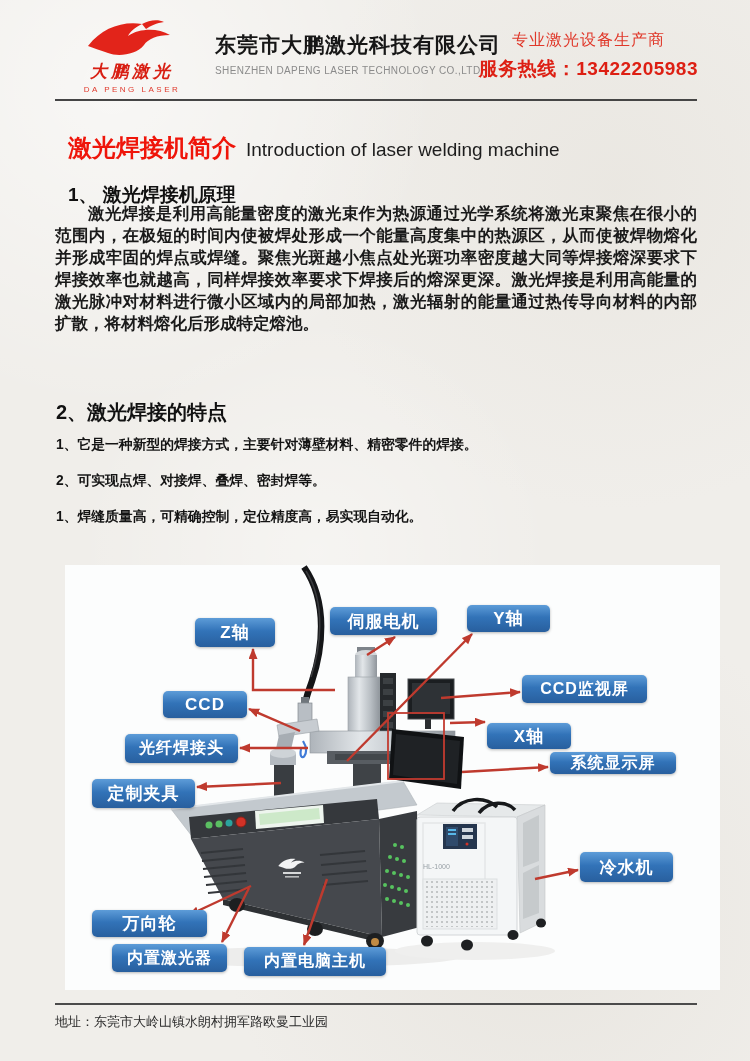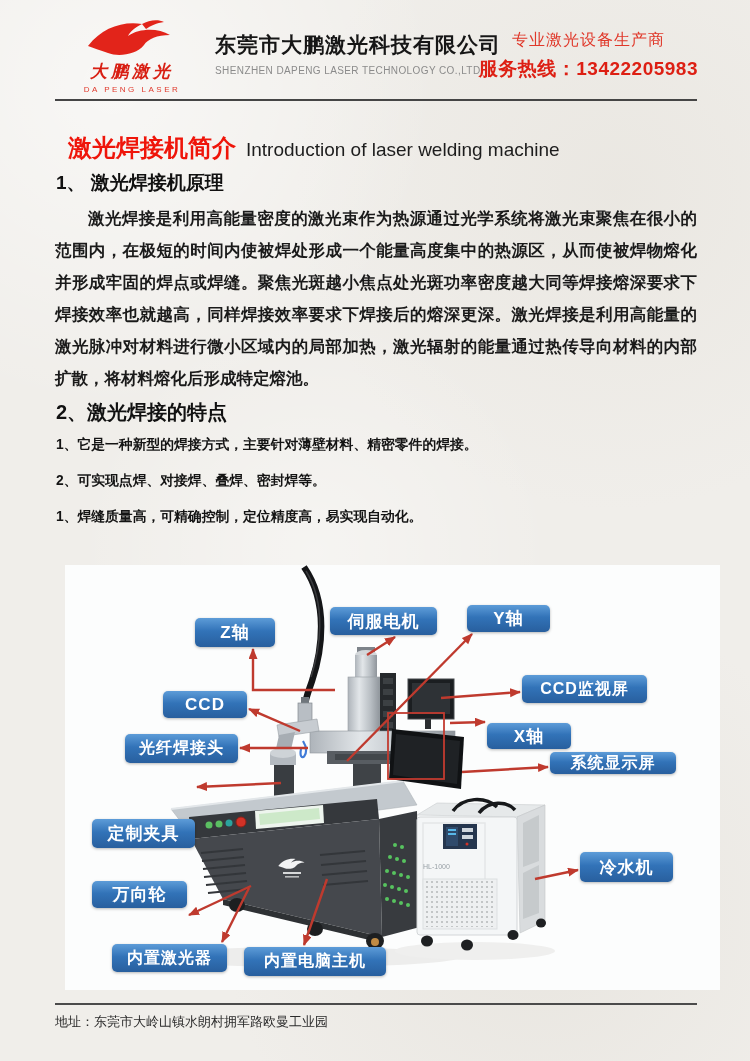--- a/index.html
+++ b/index.html
@@ -25,46 +25,46 @@
   .company-en{font-size:10px;color:#8b8b8b;letter-spacing:.4px;margin-top:6px;}
   .contact{position:absolute;right:52px;top:30px;text-align:center;}
   .tagline{font-size:16px;color:#e0382a;letter-spacing:1px;}
   .hotline{font-size:19px;font-weight:bold;color:#dd1f13;margin-top:5px;letter-spacing:.5px;}
   .hr1{position:absolute;left:55px;right:53px;top:99px;height:2px;background:#454545;}
 
   
   .title-row{position:absolute;left:68px;top:132px;display:flex;align-items:baseline;gap:10px;}
   .t-cn{font-size:24px;font-weight:bold;color:#ef150a;}
   .t-en{font-size:19px;color:#1d1d1d;}
-  .h-sec1{position:absolute;left:56px;top:170px;margin:0;font-size:19px;font-weight:bold;color:#111;}
+  .h-sec1{position:absolute;left:56px;top:170px;margin:12px;font-size:19px;font-weight:bold;color:#111;}
   .para{position:absolute;left:55px;top:202px;width:642px;margin:0;
-        font-size:16.5px;font-weight:bold;color:#1a1a1a;line-height:32px;
+        font-size:16.5px;font-weight:bold;color:#1a1a1a;line-height:22px;
         text-align:justify;text-indent:2em;}
   .h-sec2{position:absolute;left:56px;top:399px;margin:0;font-size:20px;font-weight:bold;color:#111;}
   .features{position:absolute;left:56px;top:436px;width:660px;}
   .features p{margin:0 0 18px 0;font-size:13.8px;font-weight:bold;color:#141414;white-space:nowrap;}
 
   
   .figure{position:absolute;left:65px;top:565px;width:635px;height:425px;background:#fcfdfd;padding-left:20px;}
   .figure svg{position:absolute;left:0;top:0;}
   .lbl{position:absolute;display:flex;align-items:center;justify-content:center;
        color:#fff;font-weight:bold;font-size:17px;border-radius:5px;
        background:linear-gradient(180deg,#5d9cd8 0%,#3273b8 45%,#285f9e 100%);
        box-shadow:0 1px 3px rgba(0,0,0,.28);letter-spacing:1px;}
   .lb0{left:130px;top:53px;width:80px;height:29px;}
   .lb1{left:265px;top:42px;width:107px;height:28px;}
   .lb2{left:402px;top:40px;width:83px;height:27px;}
   .lb3{left:457px;top:110px;width:125px;height:28px;font-size:16px;}
   .lb4{left:98px;top:126px;width:84px;height:27px;}
   .lb5{left:422px;top:158px;width:84px;height:26px;}
   .lb6{left:60px;top:169px;width:113px;height:29px;font-size:16px;}
   .lb7{left:485px;top:187px;width:126px;height:22px;font-size:16px;}
-  .lb8{left:27px;top:214px;width:103px;height:29px;margin-top:40px;}
+  .lb8{left:27px;top:214px;width:103px;height:29px;}
   .lb9{left:515px;top:287px;width:93px;height:30px;}
-  .lb10{left:27px;top:316px;width:95px;height:27px;}
+  .lb10{left:27px;top:345px;width:115px;height:27px;}
   .lb11{left:47px;top:379px;width:115px;height:28px;font-size:16px;}
   .lb12{left:179px;top:382px;width:142px;height:29px;font-size:16px;}
 
   
   .hr2{position:absolute;left:55px;right:53px;top:1003px;height:2px;background:#4b4b4b;}
   .address{position:absolute;left:55px;top:1013px;font-size:13px;color:#2b2b2b;}
 </style>
 </head>
 <body>
 

